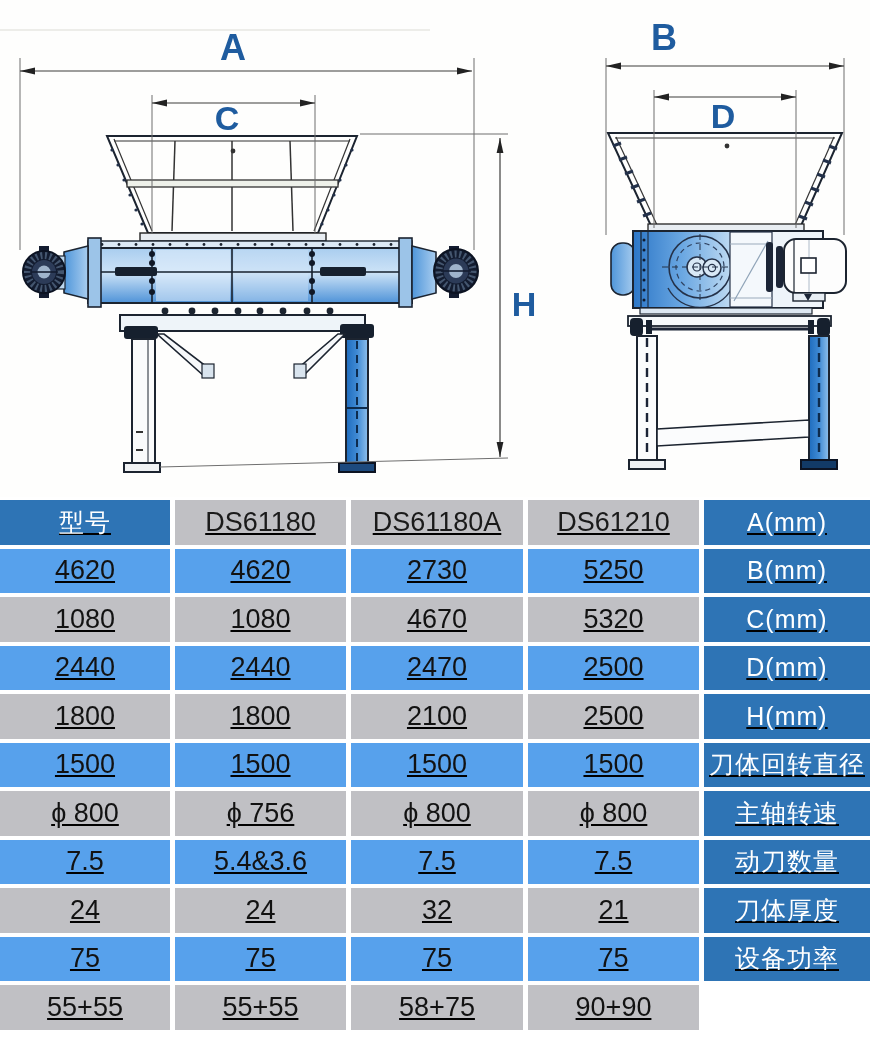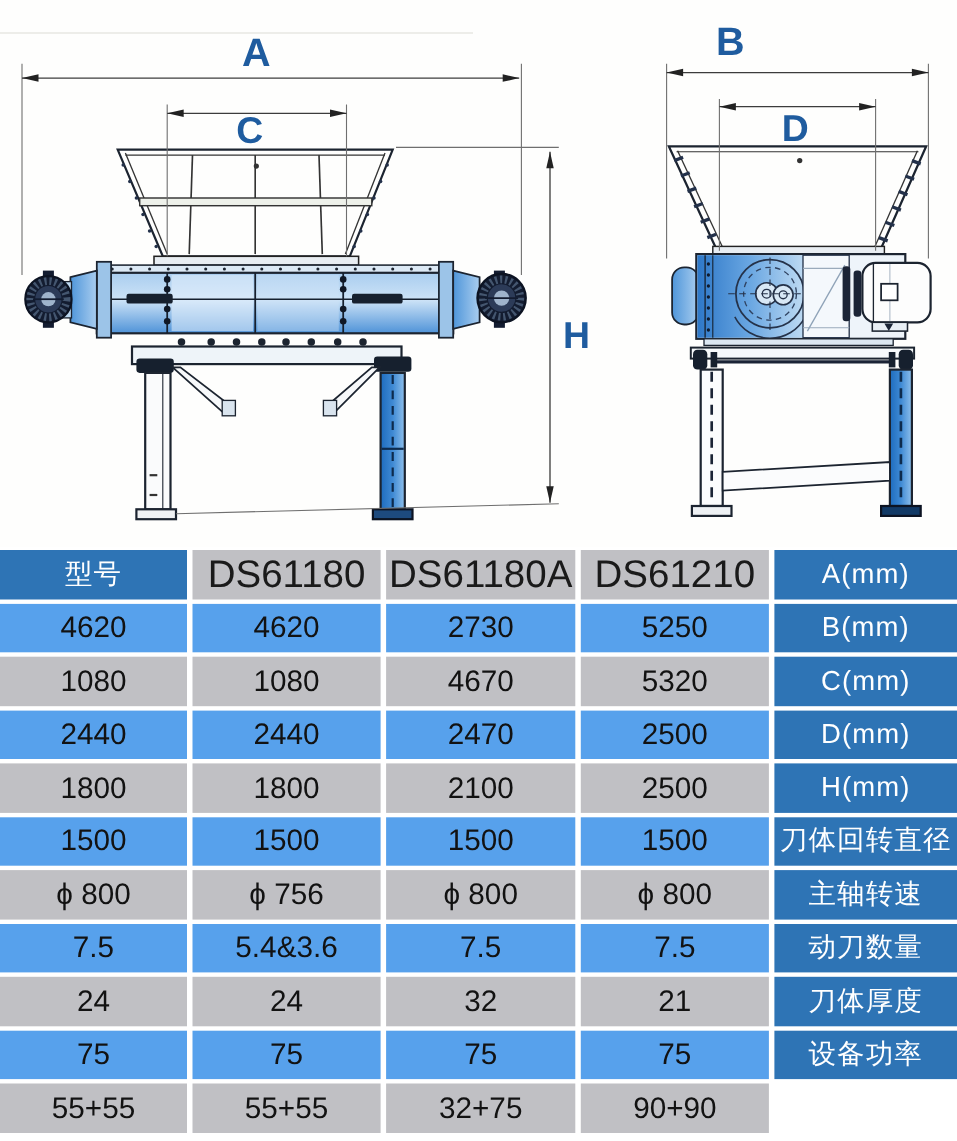--- a/index.html
+++ b/index.html
@@ -17,24 +17,25 @@
   .drawing-wrap{width:870px;height:497px;background:#fefefd;}
   svg{display:block;}
   .spec-table{
     width:850px;
     margin-top:3px;
     display:grid;
     grid-template-columns:170px 171px 172px 171px 166px;
     grid-auto-rows:44.5px;
     gap:4px 5px;
     background:#ffffff;
+    text-decoration:underline;
   }
   .cell{display:flex;align-items:center;justify-content:center;line-height:1;}
   .label-cell{background:var(--label-bg);color:#ffffff;font-size:25px;letter-spacing:1px;}
-  .model-cell{background:var(--gray-bg);color:#1a1a1a;font-size:35px;}
+  .model-cell{background:var(--gray-bg);color:#1a1a1a;font-size:27px;}
   .value-cell{font-size:27px;color:#121212;text-align:center;}
   .tone-blue{background:var(--blue-bg);}
   .tone-gray{background:var(--gray-bg);}
   .dim-text{fill:var(--dim-blue);font-weight:bold;}
   .dimline{stroke:#3c3c3c;stroke-width:1.2;fill:none;}
   .extline{stroke:#6f6f6f;stroke-width:1;fill:none;}
   .outline{stroke:#1c2430;fill:none;}
 </style>
 </head>
 <body>
@@ -380,15 +381,15 @@
 
   <div class="cell label-cell">刀体厚度</div>
   <div class="cell value-cell tone-blue">75</div>
   <div class="cell value-cell tone-blue">75</div>
   <div class="cell value-cell tone-blue">75</div>
   <div class="cell value-cell tone-blue">75</div>
 
   <div class="cell label-cell">设备功率</div>
   <div class="cell value-cell tone-gray">55+55</div>
   <div class="cell value-cell tone-gray">55+55</div>
-  <div class="cell value-cell tone-gray">32+75</div>
+  <div class="cell value-cell tone-gray">58+75</div>
   <div class="cell value-cell tone-gray">90+90</div>
 </div>
 
 </body></html>

